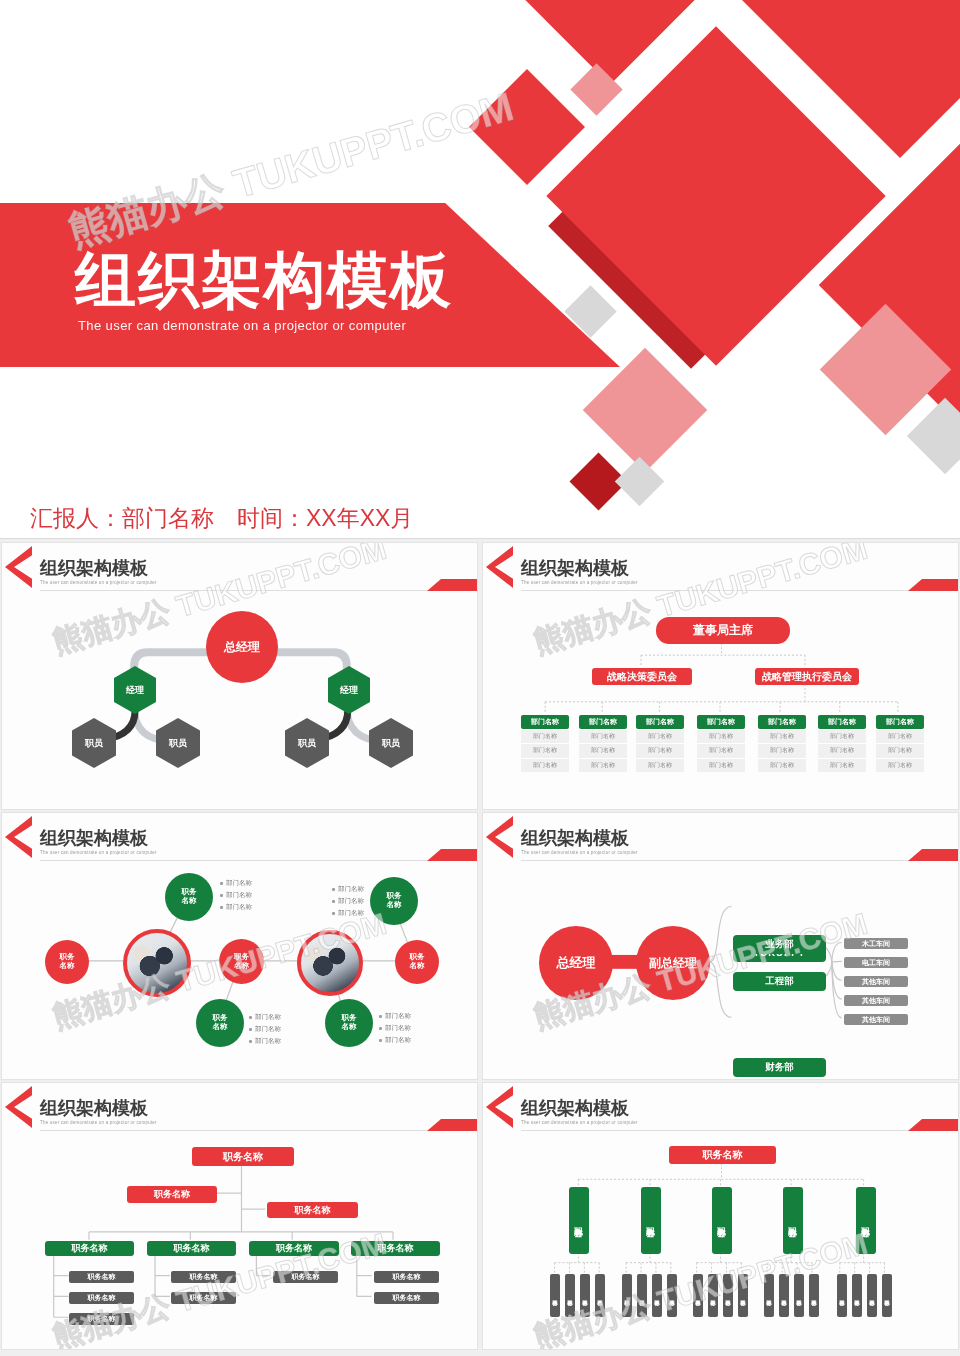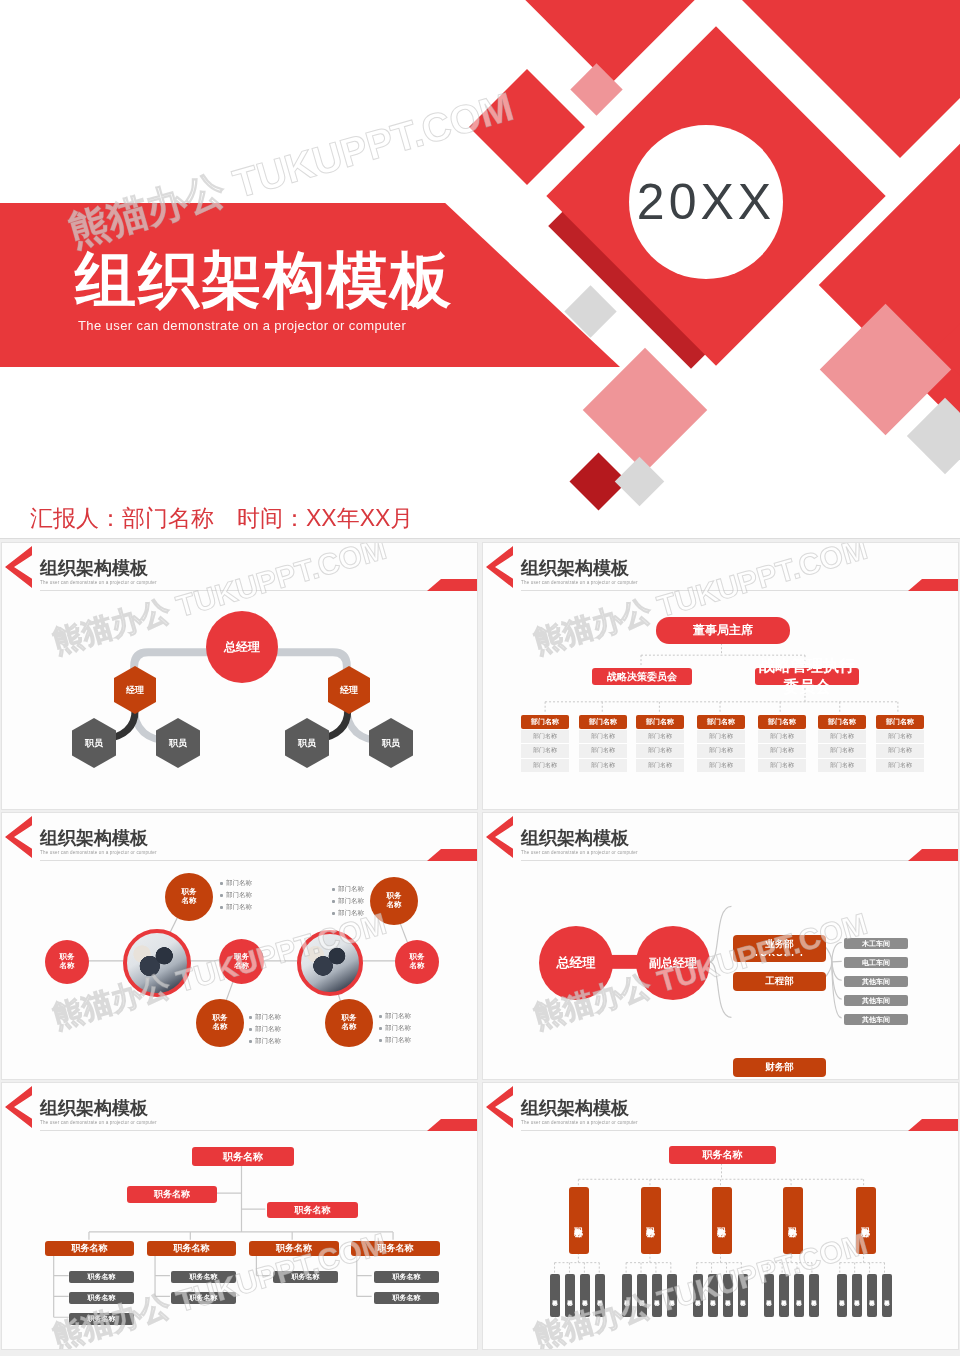--- a/index.html
+++ b/index.html
@@ -32,21 +32,21 @@
   .sl-title{position:absolute;left:38px;top:13px;font-size:18px;font-weight:bold;color:#3E3E3E;}
   .sl-sub{position:absolute;left:38px;top:37px;font-size:4.5px;color:#9B9B9B;letter-spacing:.2px;}
   .sl-line{position:absolute;left:38px;top:47px;width:436px;height:1px;background:#DEDEDE;}
   .sl-pgram{position:absolute;right:0;top:36px;width:50px;height:12px;background:#E8383B;
             clip-path:polygon(28% 0,100% 0,100% 100%,0 100%);}
   .csvg{position:absolute;left:0;top:0;z-index:1;}
   .node{position:absolute;display:flex;align-items:center;justify-content:center;z-index:2;
         color:#fff;font-weight:bold;text-align:center;box-sizing:border-box;}
   .circ{border-radius:50%;}
   .red{background:#E8383B;}
-  .blue{background:#c2410c;}
+  .blue{background:#15803d;}
   .dgray{background:#5B5B5B;}
   .mgray{background:#8C8C8C;}
   .hex{clip-path:polygon(50% 0,100% 25%,100% 75%,50% 100%,0 75%,0 25%);}
   .rbox{border-radius:3px;}
   .w2{width:2.3em;line-height:1.15;}
   .photo{border:4px solid #E8383B;border-radius:50%;z-index:2;position:absolute;
          background:
            radial-gradient(circle at 62% 38%, #2b3340 0 16%, transparent 17%),
            radial-gradient(circle at 38% 55%, #343c4a 0 20%, transparent 21%),
            radial-gradient(circle at 25% 35%, #e8e2da 0 14%, transparent 15%),
@@ -79,23 +79,20 @@
     <div class="sq" style="left:601px;top:366px;width:88px;height:88px;background:#EF9598;"></div>
     <div class="sq" style="left:578px;top:461px;width:41px;height:41px;background:#B5191E;"></div>
     <div class="sq" style="left:622px;top:464px;width:35px;height:35px;background:#D8D8D8;"></div>
     <div class="sq" style="left:839px;top:323px;width:93px;height:93px;background:#EF9598;"></div>
     <div class="sq" style="left:918px;top:409px;width:54px;height:54px;background:#D8D8D8;"></div>
     <div class="sq" style="left:943px;top:327px;width:45px;height:45px;background:#E8383B;"></div>
 
     <div class="banner"></div>
     <div class="cover-title">组织架构模板</div>
     <div class="cover-sub">The user can demonstrate on a projector or computer</div>
-    <div class="year-circle">
-      <span class="year-text">20XX</span>
-    </div>
     <div class="wm wm-cover">熊猫办公 TUKUPPT.COM</div>
     <div class="reporter">汇报人：部门名称　时间：XX年XX月</div>
   </section>
   <div class="divider"></div>
 
   <section class="slide" style="left:1px;top:542px;">
     <div class="chev"></div>
     <div class="sl-title">组织架构模板</div>
     <div class="sl-sub">The user can demonstrate on a projector or computer</div>
     <div class="sl-line"></div>
@@ -143,21 +140,21 @@
         <path d="M324,142 V160 M62.5,160 H417.5"></path>
         <path d="M62.5,160 V172 M120,160 V172 M177.5,160 V172 M238.5,160 V172 M299,160 V172 M359,160 V172 M417.5,160 V172"></path>
       </g>
     </svg>
     <div class="node red rbox" style="left:173px;top:74px;width:134px;height:27px;font-size:12px;border-radius:13px;">
       <span>董事局主席</span>
     </div>
     <div class="node red rbox" style="left:109px;top:125px;width:100px;height:17px;font-size:10px;">
       <span>战略决策委员会</span>
     </div>
-    <div class="node red rbox" style="left:272px;top:125px;width:104px;height:17px;font-size:16px;">
+    <div class="node red rbox" style="left:272px;top:125px;width:104px;height:17px;font-size:10px;">
       <span>战略管理执行委员会</span>
     </div>
 
     <div class="node blue rbox" style="left:38px;top:172px;width:48px;height:14px;font-size:7px;border-radius:2px;">
         <span>部门名称</span>
       </div>
     <div class="panel" style="left:38px;top:187px;width:48px;height:42px;">
         <div>部门名称</div>
         <div>部门名称</div>
         <div>部门名称</div>

